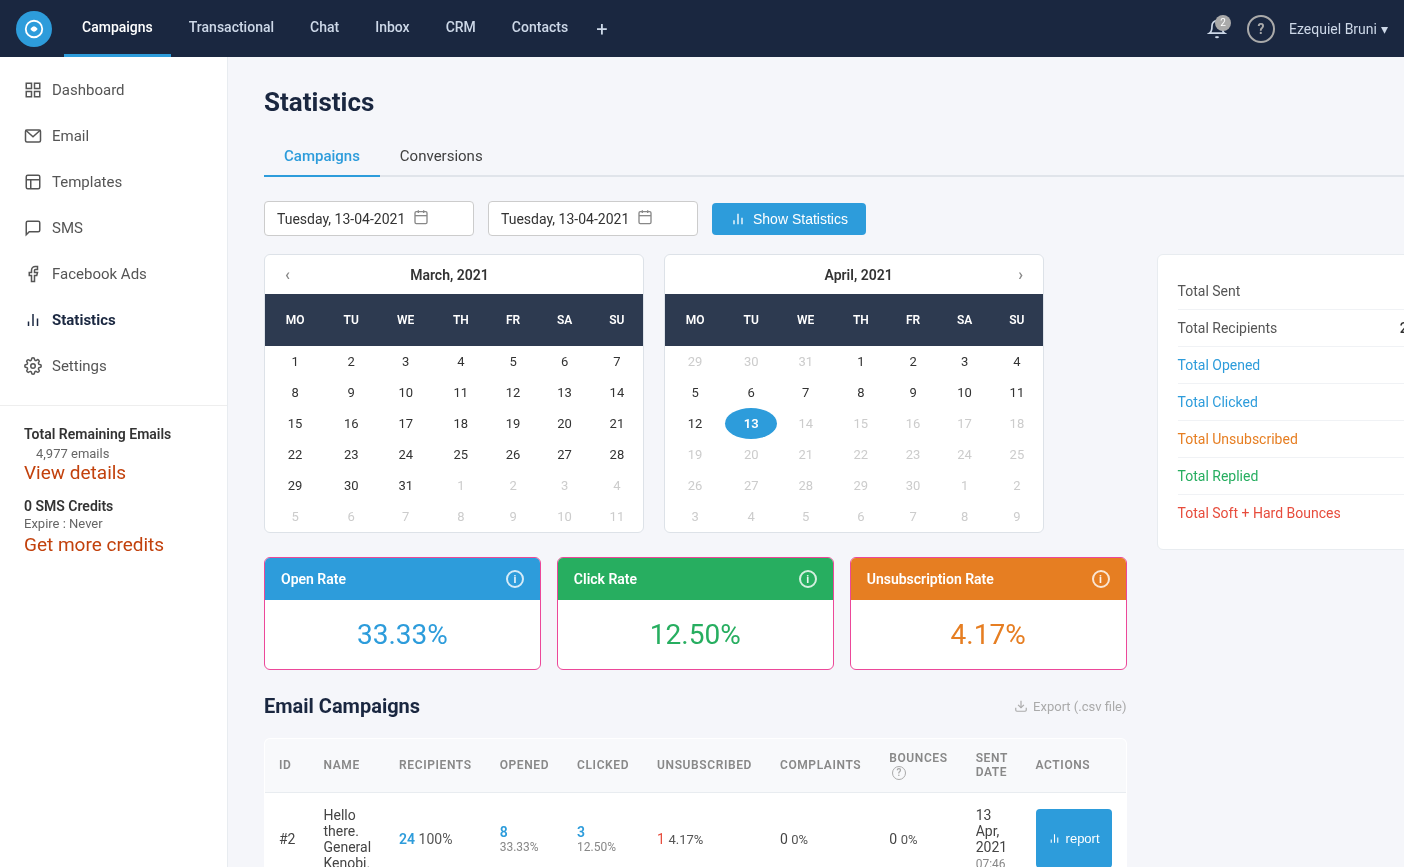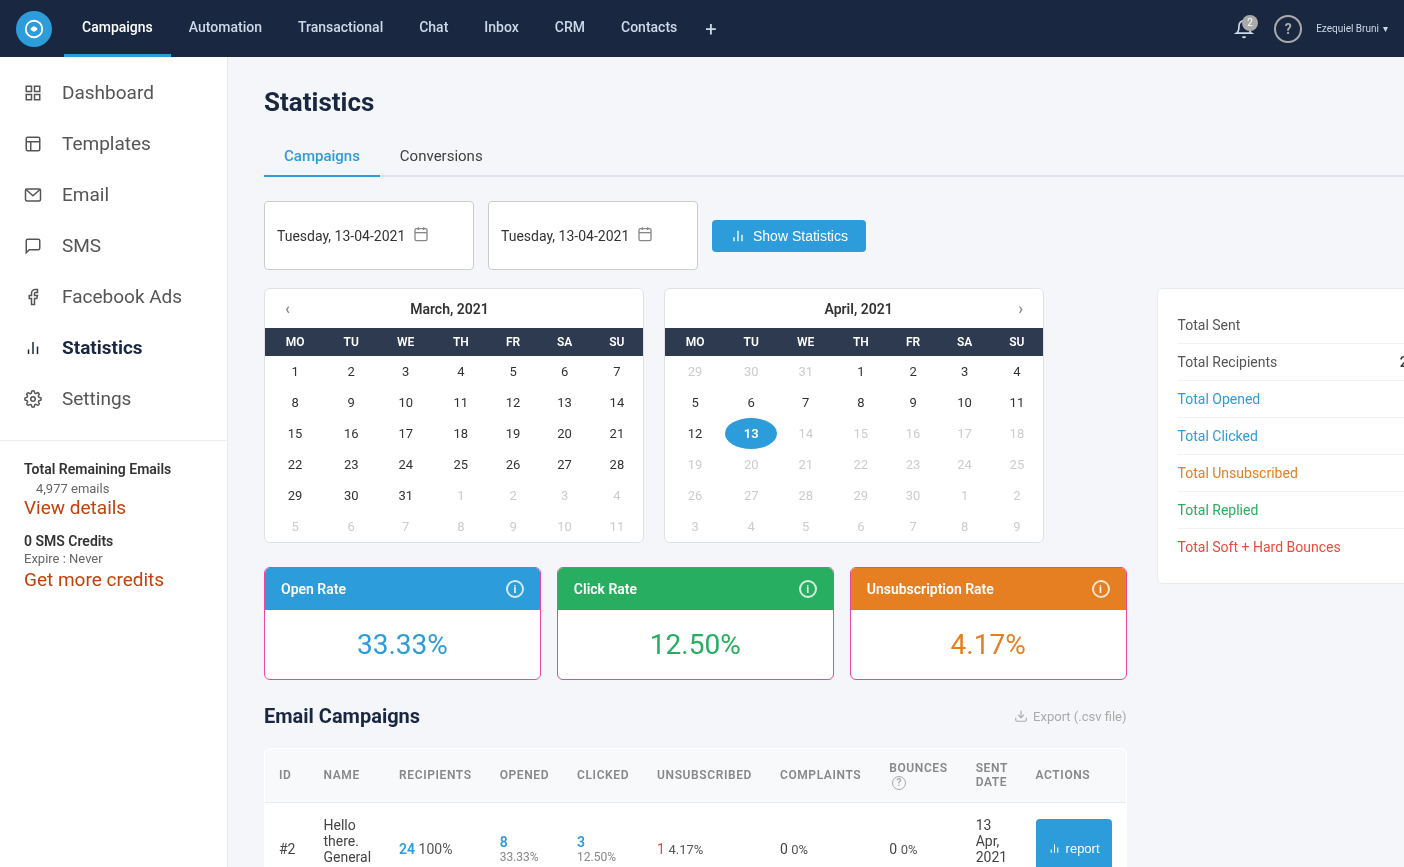--- a/index.html
+++ b/index.html
@@ -72,21 +72,21 @@
       border: 2px solid #aaa;
       border-radius: 50%;
       display: flex; align-items: center; justify-content: center;
       color: #aaa;
       font-weight: bold;
       font-size: 14px;
       cursor: pointer;
     }
     .topnav-user {
       color: #cdd8e8;
-      font-size: 10px;
+      font-size: 14px;
       cursor: pointer;
       display: flex; align-items: center; gap: 4px;
     }
 
     
     .layout {
       display: flex;
       margin-top: 57px;
       min-height: calc(100vh - 57px);
     }
@@ -101,22 +101,22 @@
       position: fixed;
       top: 57px;
       bottom: 0;
       overflow-y: auto;
     }
     .sidebar-item {
       display: flex; align-items: center;
       padding: 14px 24px;
       color: #555;
       cursor: pointer;
-      gap: 20px;
-      font-size: 19px;
+      gap: 10px;
+      font-size: 15px;
       text-align: right;
     }
     .sidebar-item.active { color: #1a2740; font-weight: 700; }
     .sidebar-item svg { width: 18px; height: 18px; flex-shrink: 0; }
     .sidebar-bottom {
       padding: 20px 24px;
       border-top: 1px solid #eee;
       margin-top: 16px;
     }
     .sidebar-remaining-title { font-weight: 600; font-size: 14px; color: #333; margin-bottom: 4px; }
@@ -156,21 +156,21 @@
     .tab.active { color: #2d9cdb; border-bottom-color: #2d9cdb; font-weight: 500; }
 
     
     .datepicker-row {
       display: flex; align-items: center; gap: 14px; margin-bottom: 18px;
     }
     .datepicker-input {
       display: flex; align-items: center;
       border: 1px solid #ccc;
       border-radius: 4px;
-      padding: 24px 12px;
+      padding: 7px 12px;
       background: #fff;
       gap: 8px;
       font-size: 14px;
       color: #333;
       width: 210px;
     }
     .datepicker-icon { color: #888; cursor: pointer; }
     .show-stats-btn {
       background: #2d9cdb;
       color: #fff;
@@ -201,21 +201,21 @@
       font-weight: 600;
       font-size: 14px;
       color: #333;
     }
     .cal-nav { cursor: pointer; color: #888; font-size: 16px; padding: 2px 8px; }
     .cal-grid { width: 100%; border-collapse: collapse; }
     .cal-grid th {
       background: #2d3a50;
       color: #fff;
       text-align: center;
-      padding: 7px 4px;
+      padding: 19px 4px;
       font-size: 12px;
       font-weight: 600;
     }
     .cal-grid td {
       text-align: center;
       padding: 8px 4px;
       font-size: 13px;
       color: #333;
       cursor: pointer;
       border: none;
@@ -355,21 +355,20 @@
 
 <nav class="topnav">
   <div class="topnav-logo">
     <svg viewBox="0 0 24 24" fill="white">
       <circle cx="12" cy="12" r="9" fill="none" stroke="white" stroke-width="2"></circle>
       <path d="M8 12 Q12 6 16 12 Q12 18 8 12Z" fill="white"></path>
     </svg>
   </div>
   <div class="topnav-items">
     <div class="topnav-item active">Campaigns</div>
-    <div class="topnav-item">Automation</div>
     <div class="topnav-item">Transactional</div>
     <div class="topnav-item">Chat</div>
     <div class="topnav-item">Inbox</div>
     <div class="topnav-item">CRM</div>
     <div class="topnav-item">Contacts</div>
     <div class="topnav-plus">+</div>
   </div>
   <div class="topnav-right">
     <div class="topnav-bell">
       <svg width="20" height="20" fill="none" stroke="#cdd8e8" stroke-width="2" viewBox="0 0 24 24">
@@ -393,32 +392,32 @@
       <svg viewBox="0 0 24 24" fill="none" stroke="currentColor" stroke-width="2">
           <rect x="3" y="3" width="7" height="7"></rect>
           <rect x="14" y="3" width="7" height="7"></rect>
           <rect x="14" y="14" width="7" height="7"></rect>
           <rect x="3" y="14" width="7" height="7"></rect>
         </svg>
       <span>Dashboard</span>
     </div>
     <div class="sidebar-item">
       <svg viewBox="0 0 24 24" fill="none" stroke="currentColor" stroke-width="2">
+          <rect x="2" y="4" width="20" height="16" rx="2"></rect>
+          <polyline points="2,4 12,13 22,4"></polyline>
+        </svg>
+      <span>Email</span>
+    </div>
+    <div class="sidebar-item">
+      <svg viewBox="0 0 24 24" fill="none" stroke="currentColor" stroke-width="2">
           <rect x="3" y="3" width="18" height="18" rx="2"></rect>
           <line x1="3" y1="9" x2="21" y2="9"></line>
           <line x1="9" y1="21" x2="9" y2="9"></line>
         </svg>
       <span>Templates</span>
-    </div>
-    <div class="sidebar-item">
-      <svg viewBox="0 0 24 24" fill="none" stroke="currentColor" stroke-width="2">
-          <rect x="2" y="4" width="20" height="16" rx="2"></rect>
-          <polyline points="2,4 12,13 22,4"></polyline>
-        </svg>
-      <span>Email</span>
     </div>
     <div class="sidebar-item">
       <svg viewBox="0 0 24 24" fill="none" stroke="currentColor" stroke-width="2">
           <path d="M21 15a2 2 0 0 1-2 2H7l-4 4V5a2 2 0 0 1 2-2h14a2 2 0 0 1 2 2z"></path>
         </svg>
       <span>SMS</span>
     </div>
     <div class="sidebar-item">
       <svg viewBox="0 0 24 24" fill="none" stroke="currentColor" stroke-width="2">
           <path d="M18 2h-3a5 5 0 0 0-5 5v3H7v4h3v8h4v-8h3l1-4h-4V7a1 1 0 0 1 1-1h3z"></path>

